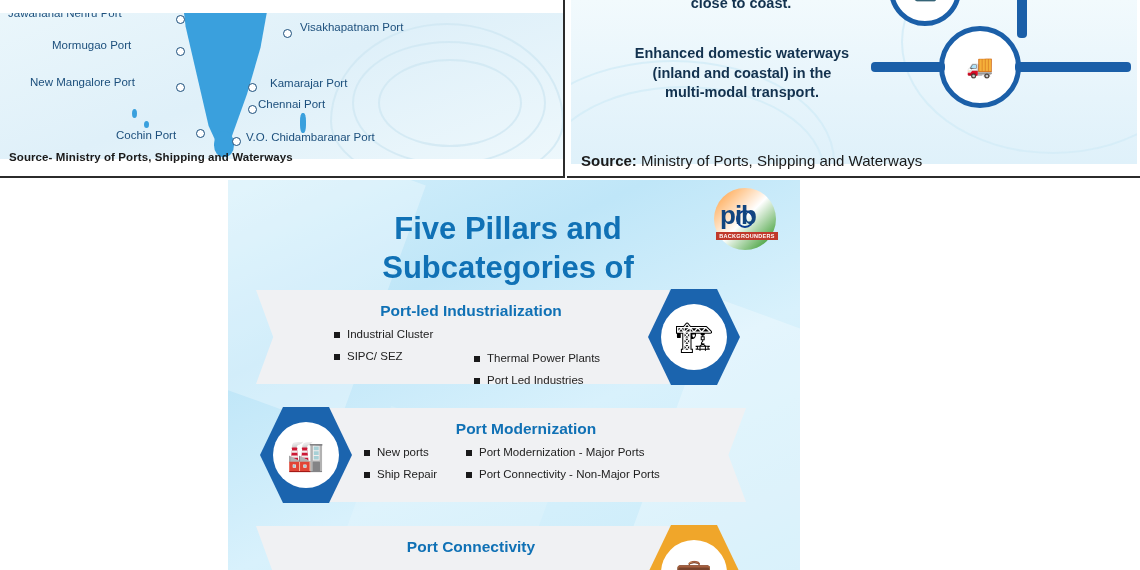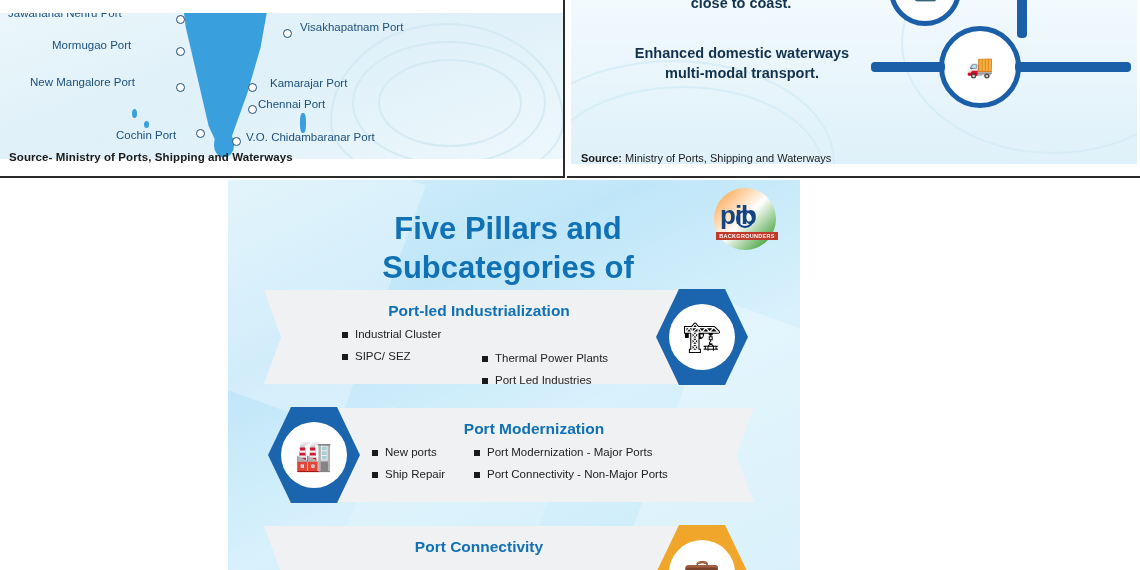--- a/index.html
+++ b/index.html
@@ -109,21 +109,21 @@
     font-size: 22px;
   }
   .ww-pipe {
     position: absolute;
     background: #1b5fa8;
     border-radius: 4px;
   }
   #ww-source {
     position: absolute;
     left: 14px; top: 152px;
-    font-size: 11px;
+    font-size: 15px;
     color: #1a1a1a;
   }
   #ww-source b { font-weight: bold; }
 
   
   #pillars-panel {
     position: absolute;
     left: 228px; top: 180px;
     width: 572px; height: 390px;
     background: linear-gradient(155deg, #d6f0fb 0%, #bfe6f8 30%, #d8f1fc 60%, #c9ebf9 100%);
@@ -180,21 +180,21 @@
     font-size: 5.5px;
     font-weight: bold;
     color: #ffffff;
     background: #c0392b;
     padding: 1px 0;
     letter-spacing: .3px;
   }
 
   .pillar-row {
     position: absolute;
-    left: 8px;
+    left: 0;
     width: 528px;
     height: 110px;
   }
   .pillar-band {
     position: absolute;
     top: 10px;
     height: 94px;
     background: #f0f1f3;
   }
   .pillar-band.right-icon {
@@ -299,20 +299,21 @@
 <div id="waterways-panel">
   <div id="waterways-canvas">
     <div class="ww-wave" style="left:-60px;top:60px;width:320px;height:200px;"></div>
     <div class="ww-wave" style="left:-30px;top:86px;width:280px;height:170px;"></div>
     <div class="ww-wave" style="left:330px;top:-70px;width:300px;height:220px;"></div>
 
     <div class="ww-text" style="left:60px;top:-6px;width:220px;">close to coast.</div>
 
     <div class="ww-text" style="left:46px;top:44px;width:250px;">
       <div>Enhanced domestic waterways</div>
+      <div>(inland and coastal) in the</div>
       <div>multi-modal transport.</div>
     </div>
 
     <div class="ww-circle" style="left:318px;top:-46px;width:72px;height:72px;">
       <span>🚢</span>
     </div>
 
     <div class="ww-pipe" style="left:446px;top:-20px;width:10px;height:58px;"></div>
 
     <div class="ww-circle" style="left:368px;top:26px;width:82px;height:82px;">

